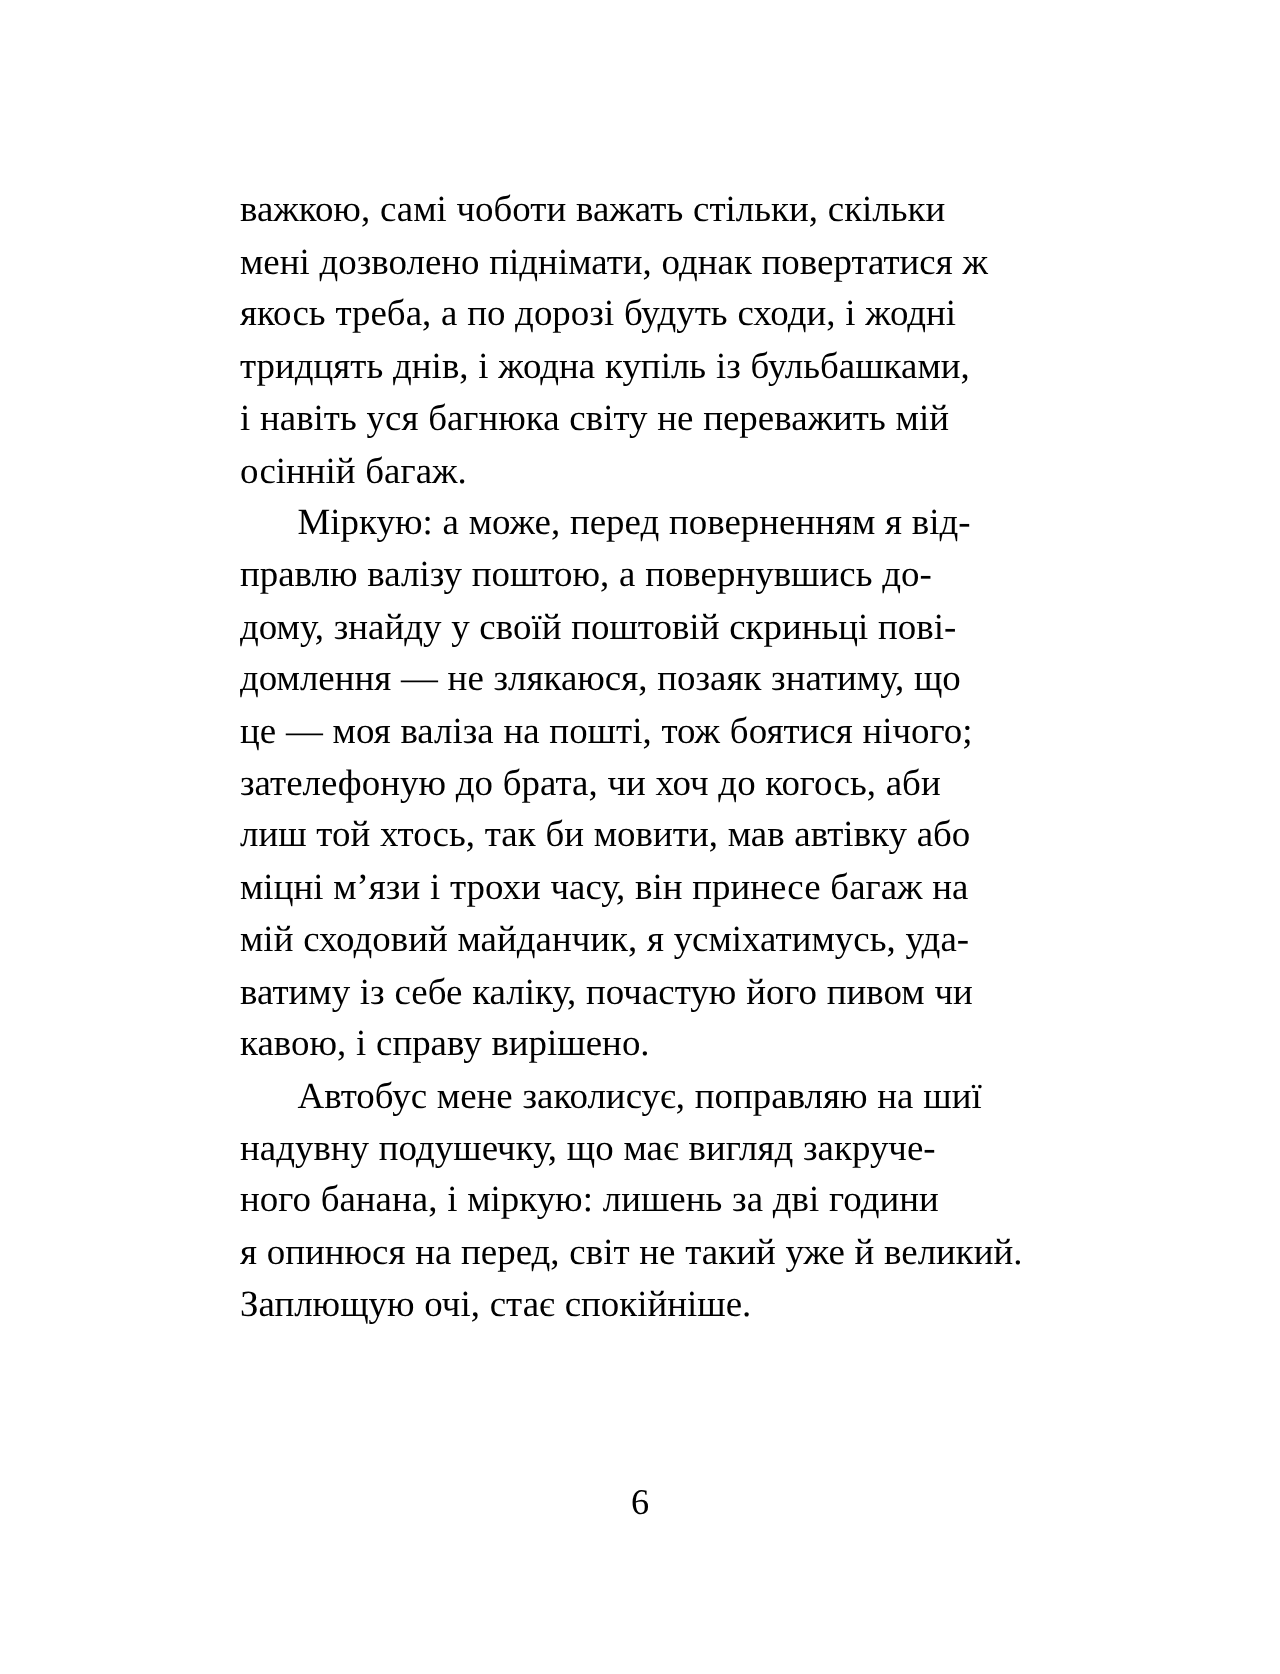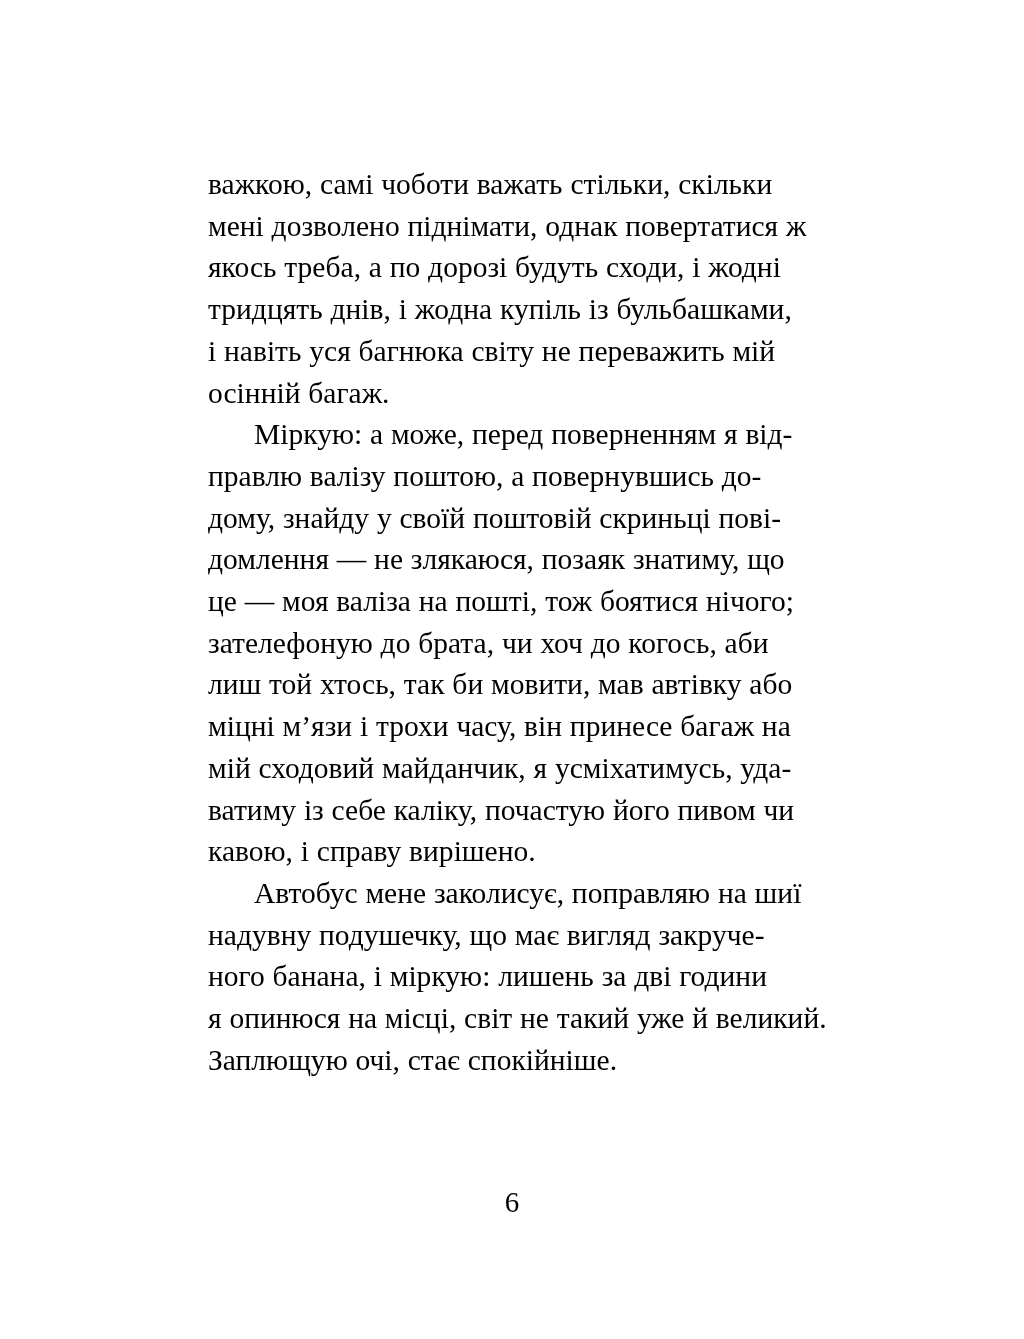--- a/index.html
+++ b/index.html
@@ -18,24 +18,23 @@
   .page {
     position: absolute;
     left: 0;
     top: 0;
     width: 1024px;
     height: 1339px;
     background: #ffffff;
   }
   .text-block {
     position: absolute;
-    left: 208px;
+    left: 192px;
     top: 148px;
     width: 698px;
-    margin-top: 16px;
   }
   .para {
     margin: 0;
     font-size: 29.5px;
     line-height: 41.7px;
     text-align: left;
     letter-spacing: 0.02px;
     word-spacing: 0.4px;
     white-space: pre-wrap;
     -webkit-font-smoothing: antialiased;
@@ -80,20 +79,20 @@
 зателефоную до брата, чи хоч до когось, аби
 лиш той хтось, так би мовити, мав автівку або
 міцні м’язи і трохи часу, він принесе багаж на
 мій сходовий майданчик, я усміхатимусь, уда-
 ватиму із себе каліку, почастую його пивом чи
 кавою, і справу вирішено.</span></p>
 
     <p class="para indent"><span>Автобус мене заколисує, поправляю на шиї
 надувну подушечку, що має вигляд закруче-
 ного банана, і міркую: лишень за дві години
-я опинюся на місці, світ не такий уже й великий.
+я опинюся на перед, світ не такий уже й великий.
 Заплющую очі, стає спокійніше.</span></p>
 
   </div>
 
   <div class="page-number">6</div>
 
 </div>
 
 </body></html>

